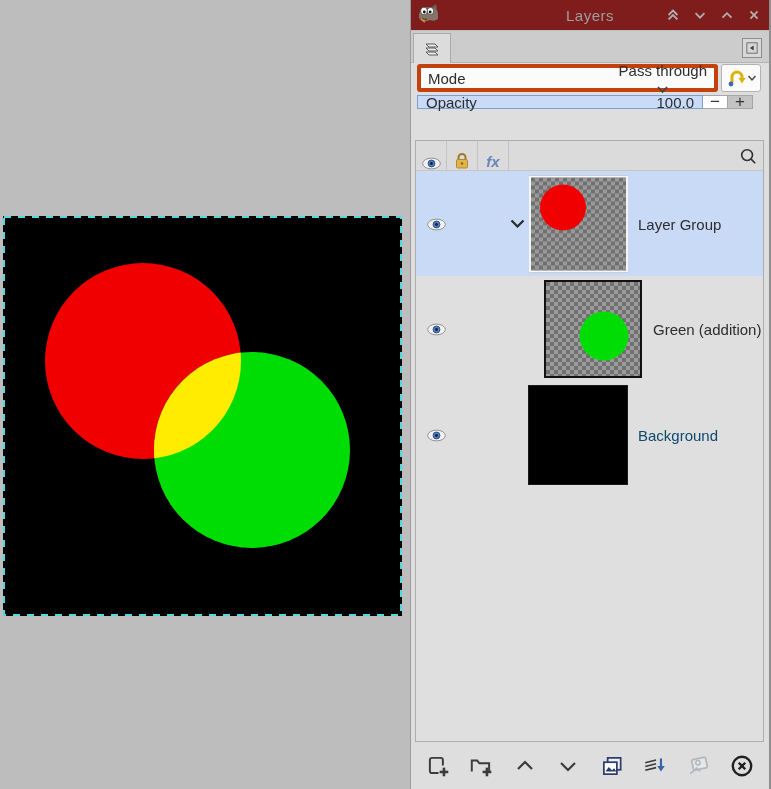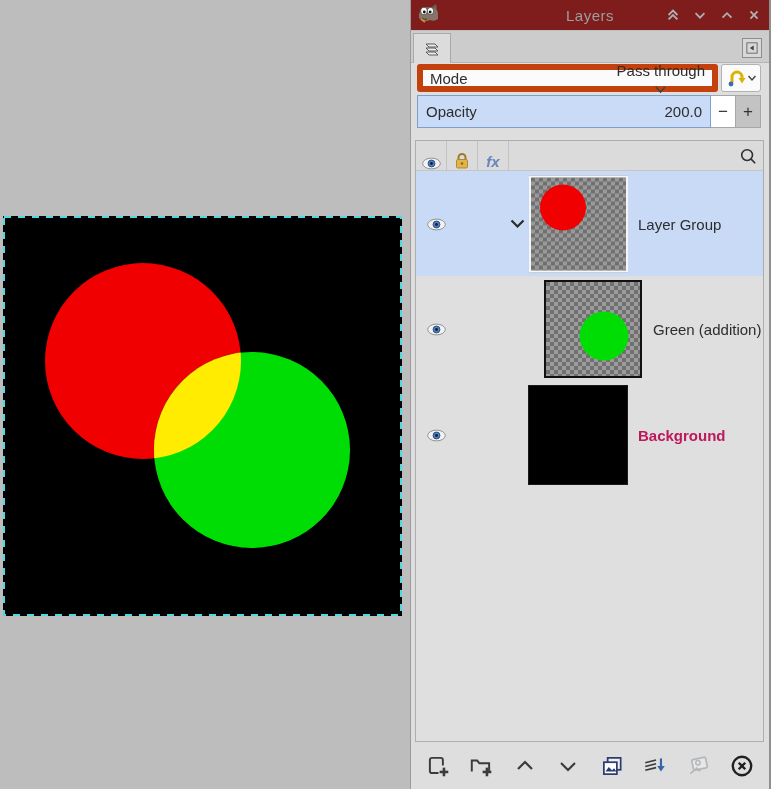--- a/index.html
+++ b/index.html
@@ -20,26 +20,26 @@
   .winbtns{position:absolute;right:6px;top:0;height:30px;display:flex;align-items:center;gap:9px;}
   .winbtn{width:18px;height:18px;display:flex;align-items:center;justify-content:center;cursor:default;}
   .tabrow{position:absolute;left:0;top:31px;right:0;height:31px;background:#cccccc;
           border-bottom:1px solid #b5b5b5;}
   .tab{position:absolute;left:2px;top:2px;width:36px;height:29px;background:#dcdcdc;
        border:1px solid #a9a9a9;border-bottom:none;display:flex;align-items:center;justify-content:center;}
   .tabmenu{position:absolute;right:7px;top:7px;width:18px;height:18px;background:#d8d8d8;
        border:1px solid #8d8d8d;display:flex;align-items:center;justify-content:center;}
   
   .mode-row{position:absolute;left:6px;top:64px;right:8px;height:28px;display:flex;gap:3px;}
-  .combo{flex:1;background:#fbfbfb;border:6px solid #c2410c;border-radius:3px;
+  .combo{flex:1;background:#fbfbfb;border:4px solid #c2410c;border-radius:3px;
          display:flex;align-items:center;padding:0 7px;font-size:15px;color:#2d2d2d;box-sizing:border-box;}
   .combo .val{margin-left:auto;display:flex;align-items:center;gap:6px;flex-direction:column;}
   .switchbtn{width:40px;background:#fbfbfb;border:1px solid #b2b2b2;border-radius:3px;
          display:flex;align-items:center;justify-content:center;gap:1px;box-sizing:border-box;}
-  .opacity-row{position:absolute;left:6px;top:95px;right:8px;height:33px;display:flex;}
+  .opacity-row{position:absolute;left:6px;top:95px;right:16px;height:14px;display:flex;}
   .slider{flex:1;background:#c9dbf7;border:1px solid #7e9fce;display:flex;align-items:center;
           padding:0 8px;font-size:15px;color:#2d2d2d;box-sizing:border-box;}
   .slider .val{margin-left:auto;}
   .stepbtn{width:25px;border:1px solid #a6a6a6;border-left:none;display:flex;align-items:center;
           justify-content:center;font-size:17px;color:#333;box-sizing:border-box;}
   .minus{background:#ffffff;}
   .plus{background:#c3c3c3;}
   
   .list{position:absolute;left:4px;top:140px;width:349px;height:602px;background:#dfdfdf;
         border:1px solid #adadad;box-sizing:border-box;}
@@ -55,21 +55,21 @@
      background-image:linear-gradient(45deg,#9c9c9c 25%,transparent 25%,transparent 75%,#9c9c9c 75%),
                       linear-gradient(45deg,#9c9c9c 25%,transparent 25%,transparent 75%,#9c9c9c 75%);
      background-size:8px 8px;background-position:0 0,4px 4px;}
   .thumb{position:absolute;top:50%;transform:translateY(-50%);}
   .t-group{left:113px;width:95px;height:93px;border:2px solid #f6f6f6;}
   .t-child{left:128px;width:94px;height:94px;border:2px solid #111;}
   .t-bg{left:112px;width:98px;height:98px;background:#000;border:1px solid #1a1a1a;}
   .lname{position:absolute;top:50%;transform:translateY(-50%);font-size:15px;color:#2d2d2d;white-space:nowrap;}
   .ln-group{left:222px;}
   .ln-child{left:237px;}
-  .ln-bold{left:222px;font-weight:bold;color:#be185d;}
+  .ln-bold{left:222px;font-weight:normal;color:#0c4a6e;}
   
   .toolbar{position:absolute;left:0;right:0;bottom:0;height:47px;background:#dedede;
            display:flex;align-items:center;justify-content:space-between;padding:0 12px;box-sizing:border-box;}
   .tbtn{width:30px;height:30px;display:flex;align-items:center;justify-content:center;}
   .fx-glyph{font-size:15px;font-weight:bold;font-style:italic;color:#6487bd;}
 </style>
 </head>
 <body>
 
 <div class="canvas-wrap">
@@ -161,21 +161,21 @@
       </svg>
       <svg width="10" height="8" viewBox="0 0 13 9">
         <polyline points="2,2 6.5,7 11,2" fill="none" stroke="#444" stroke-width="1.9"></polyline>
         </svg>
     </div>
   </div>
 
   <div class="opacity-row">
     <div class="slider" title="Opacity">
       <span>Opacity</span>
-      <span class="val">200.0</span>
+      <span class="val">100.0</span>
     </div>
     <div class="stepbtn minus">−</div>
     <div class="stepbtn plus">+</div>
   </div>
 
   <div class="list">
     <div class="lheader">
       <div class="hcell">
         <svg class="" width="21" height="13" viewBox="0 0 22 14">
           <ellipse cx="11" cy="7" rx="9.5" ry="5.8" fill="#f2f2f2" stroke="#8a8a8a"></ellipse>

